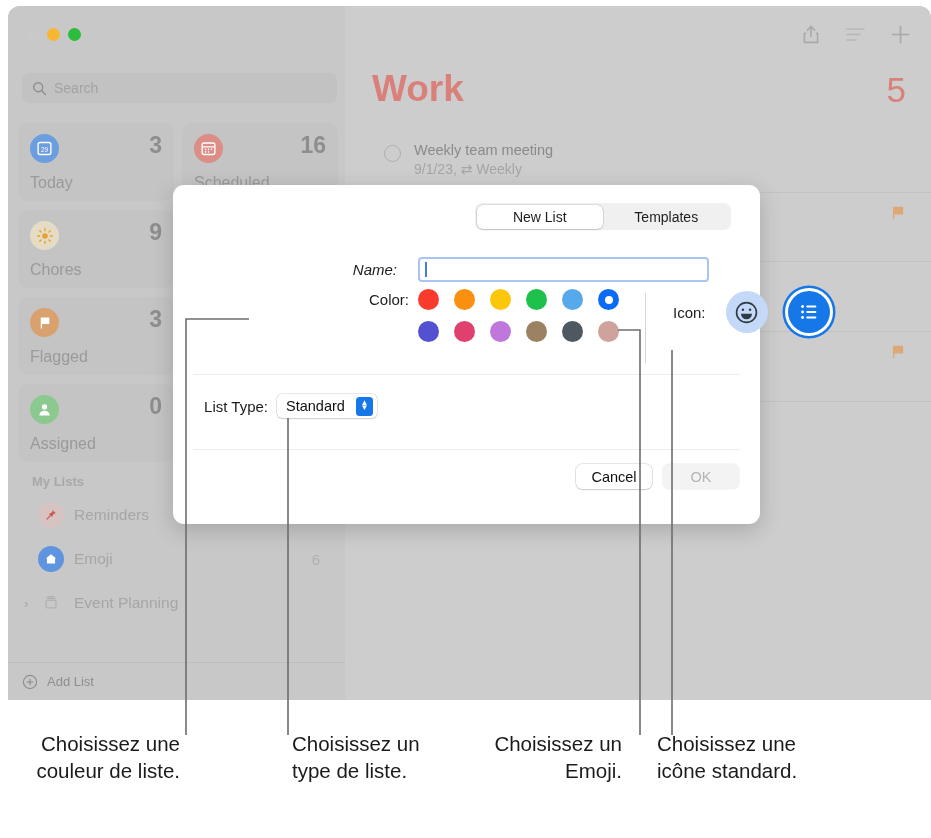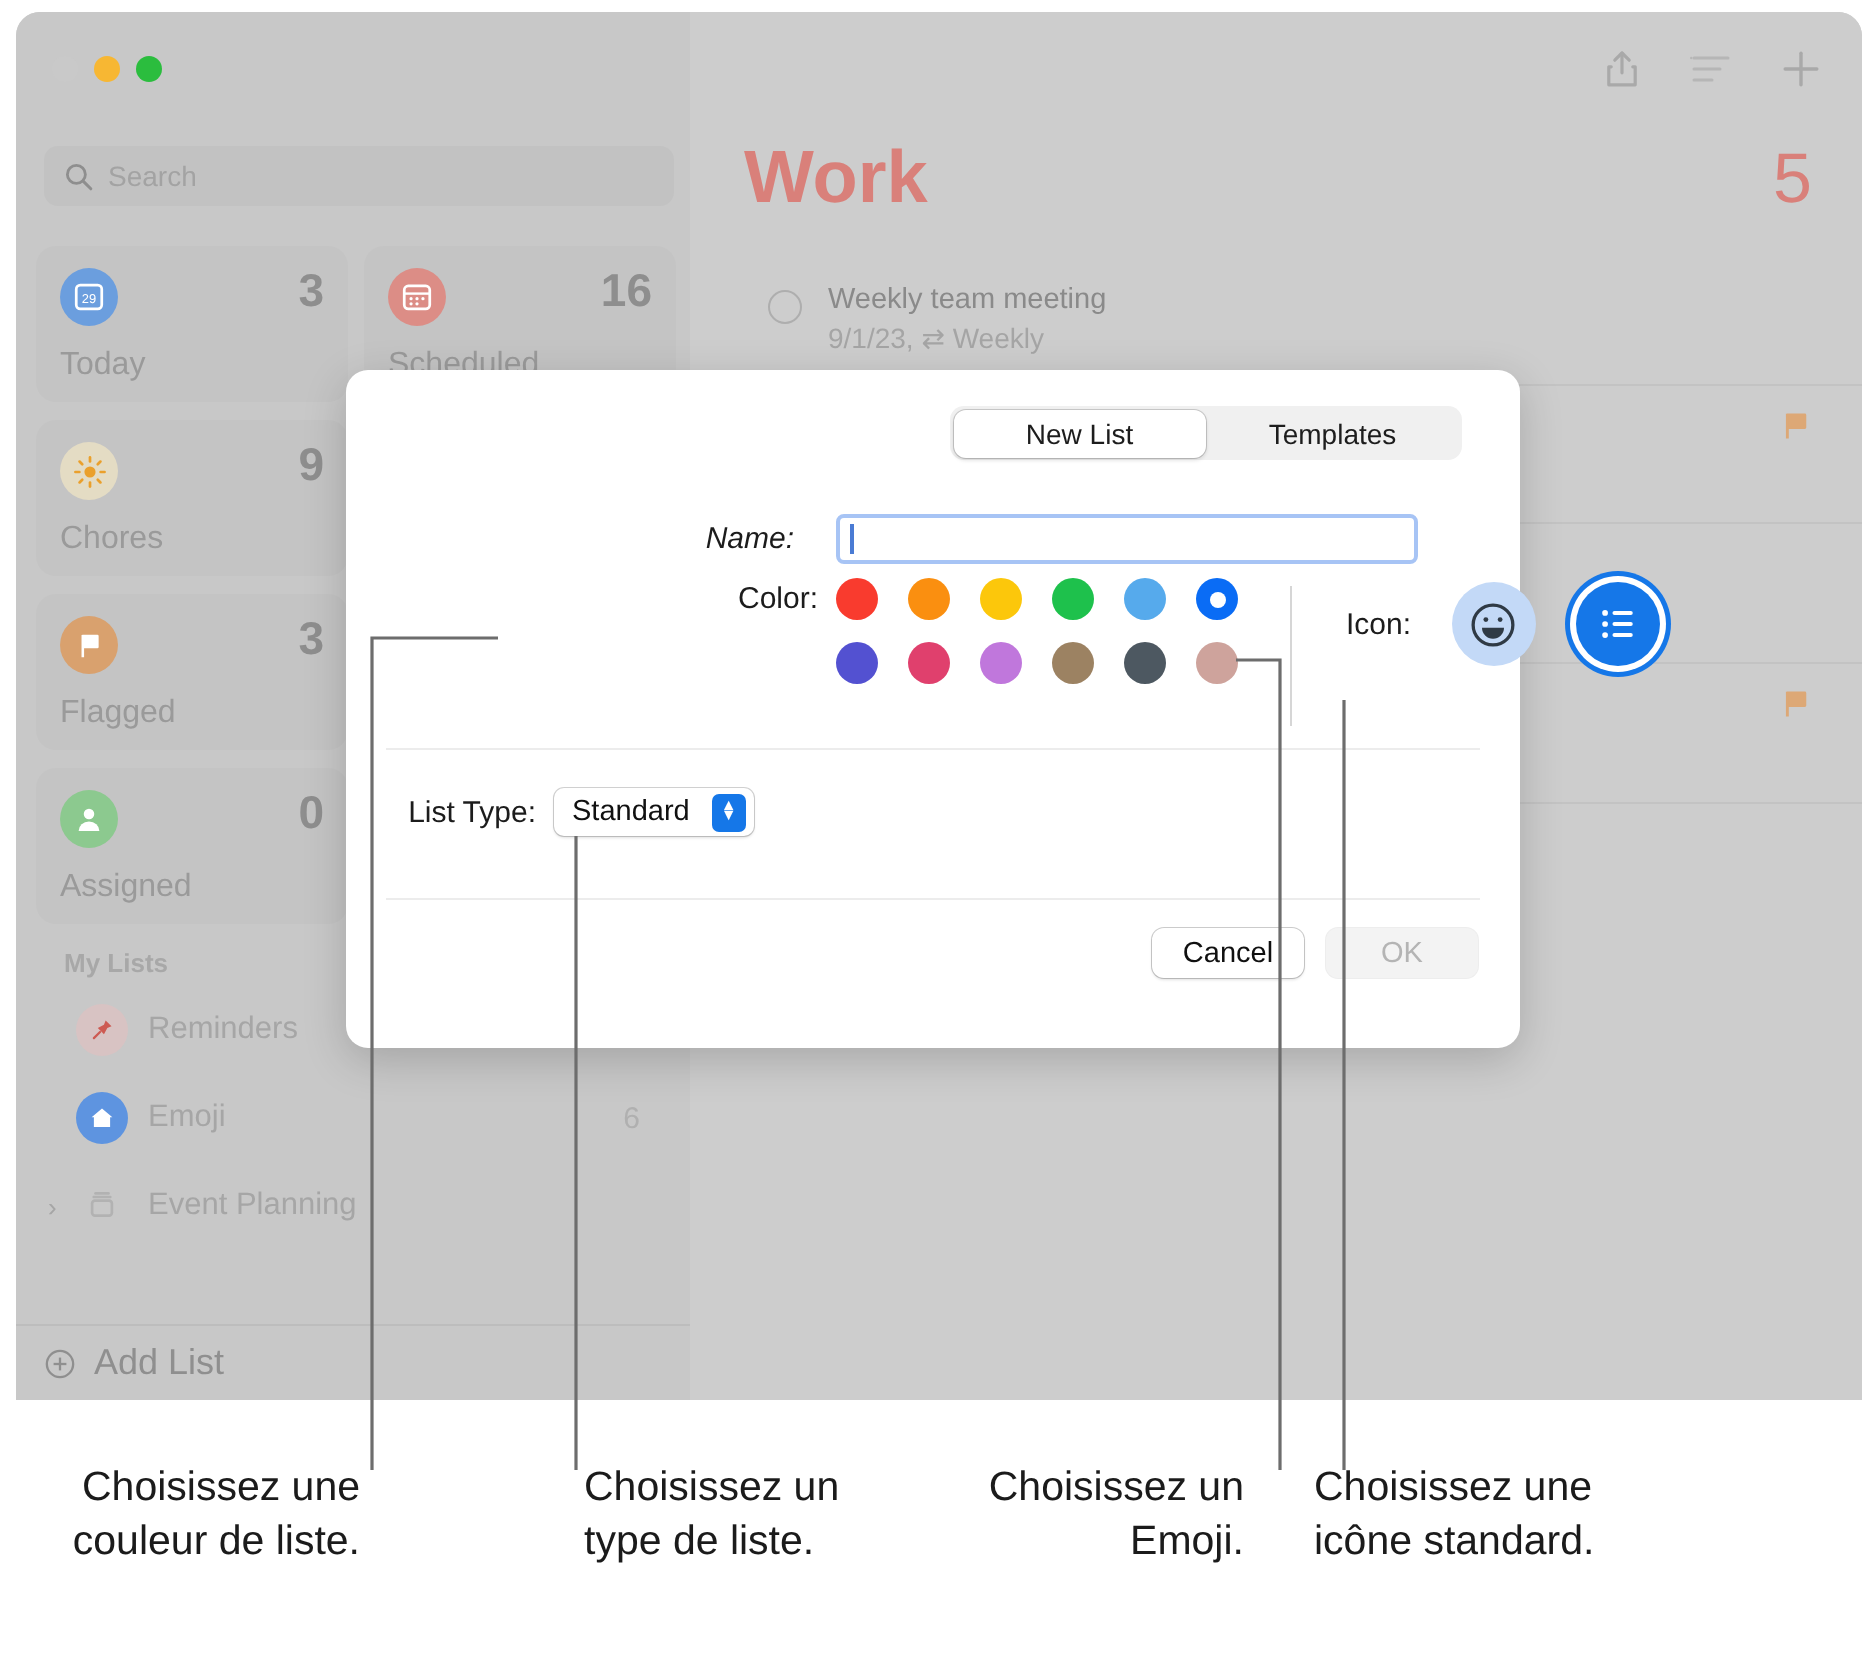--- a/index.html
+++ b/index.html
@@ -77,21 +77,21 @@
     font-size: 13px; color: #ffffff; margin-right: 10px;
   }
   .lr-label { font-size: 15.5px; color: #a6a6a6; }
   .lr-count { position: absolute; right: 18px; font-size: 15px; color: #b0b0b0; }
 
   .add-list {
     position: absolute; left: 0; bottom: 0; width: 337px; height: 38px;
     border-top: 1px solid #bdbdbd;
     display: flex; align-items: center; gap: 9px; padding-left: 14px;
   }
-  .add-list-label { font-size: 18px; color: #8f8f8f; }
+  .add-list-label { font-size: 13px; color: #8f8f8f; }
 
   
   .content {
     position: absolute; left: 337px; top: 0;
     width: 586px; height: 694px;
     background: #cdcdcd;
   }
   .toolbar { position: absolute; right: 20px; top: 18px; display: flex; gap: 24px; align-items: center; }
   .tb-icon { color: #a9a9a9; }
   .content-title {

